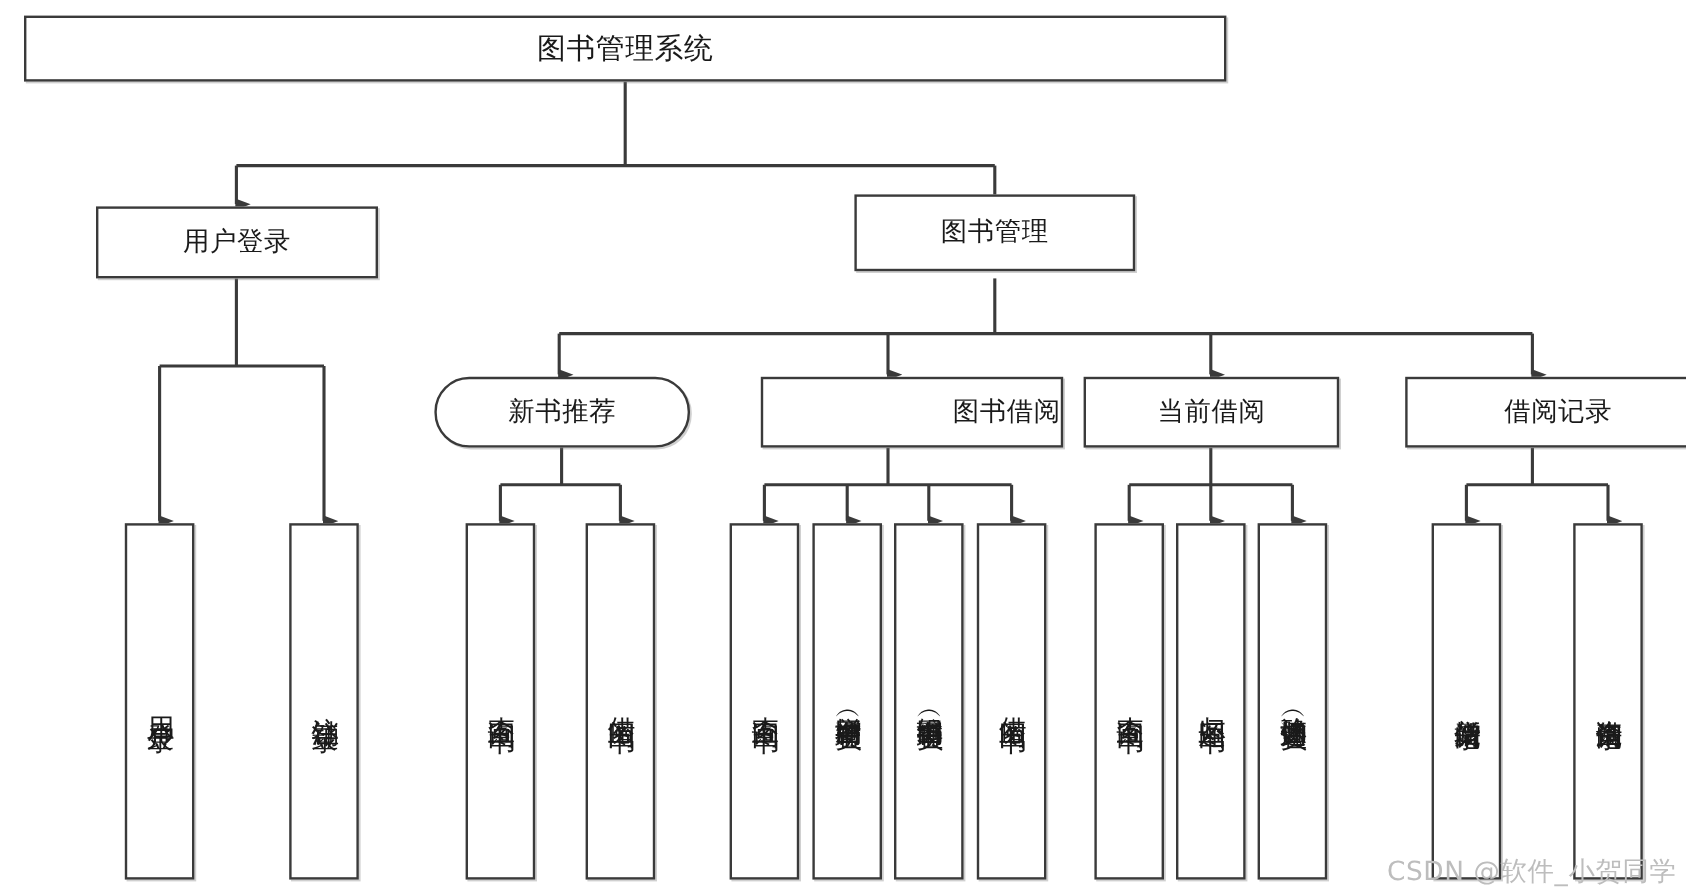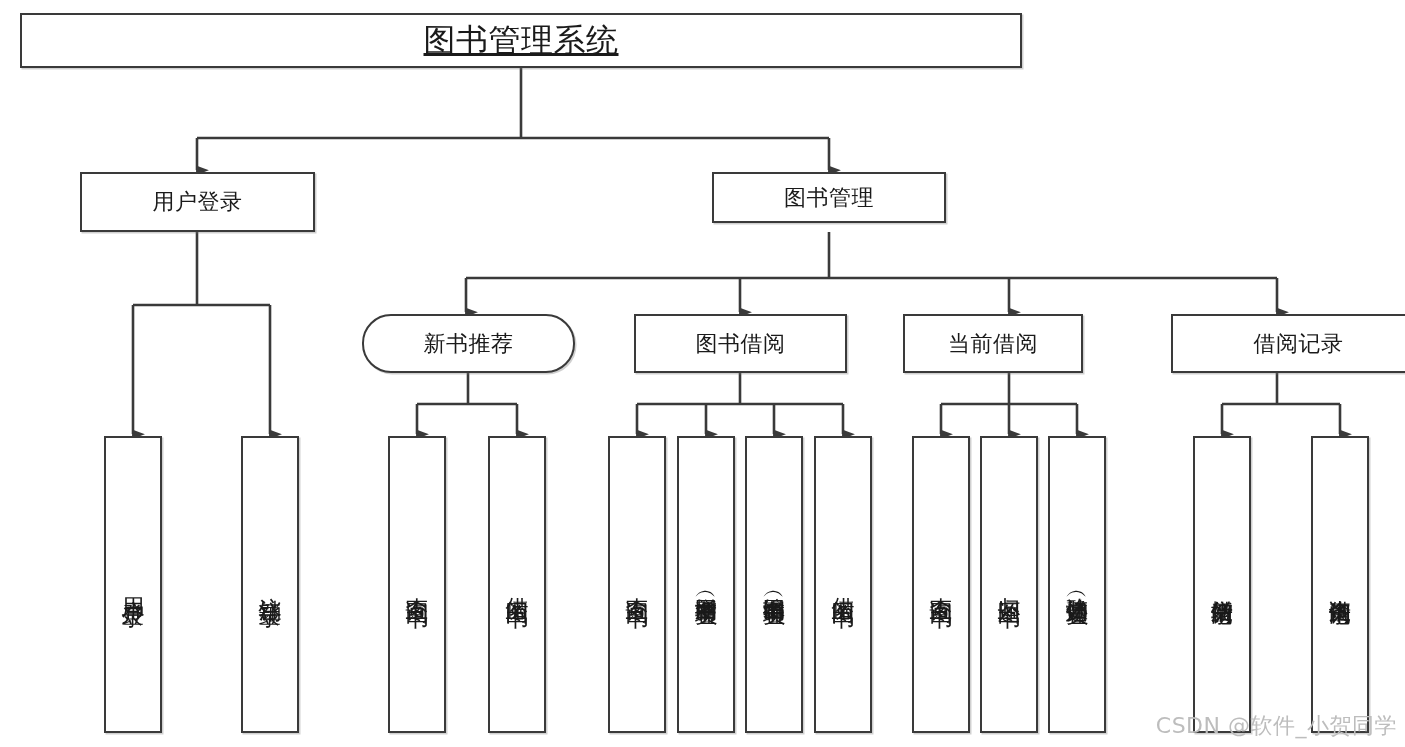--- a/index.html
+++ b/index.html
@@ -24,21 +24,21 @@
     color:#1a1a1a;
     box-shadow:1.5px 1.5px 0 rgba(120,120,120,0.35);
   }
   .node .lbl{
     display:block;
     text-align:center;
     letter-spacing:0.5px;
     line-height:1.05;
   }
   
-  .root{ font-size:32px;text-decoration:underline; }
+  .root{ font-size:24px; }
   
   .h-node{ font-size:22px; }
   
   .leaf .lbl{
     writing-mode:vertical-rl;
     text-orientation:upright;
     -webkit-writing-mode:vertical-rl;
     font-size:23px;
     line-height:1.0;
     letter-spacing:3px;
@@ -114,33 +114,33 @@
   </svg>
 
   <div class="node root" style="left:20px;top:13px;width:1002px;height:55px;">
     <span class="lbl">图书管理系统</span>
   </div>
 
   <div class="node h-node" style="left:80px;top:172px;width:235px;height:60px;">
     <span class="lbl">用户登录</span>
   </div>
 
-  <div class="node h-node" style="left:712px;top:172px;width:234px;height:51px;">
+  <div class="node h-node" style="left:712px;top:162px;width:234px;height:64px;">
     <span class="lbl">图书管理</span>
   </div>
 
   <div class="node h-node" style="left:362px;top:314px;width:213px;height:59px;border-radius:29px;">
     <span class="lbl">新书推荐</span>
   </div>
 
-  <div class="node h-node" style="left:634px;top:314px;width:213px;height:59px;">
+  <div class="node h-node" style="left:634px;top:314px;width:252px;height:59px;justify-content:flex-end;">
     <span class="lbl">图书借阅</span>
   </div>
 
-  <div class="node h-node" style="left:903px;top:314px;width:180px;height:59px;">
+  <div class="node h-node" style="left:903px;top:314px;width:213px;height:59px;">
     <span class="lbl">当前借阅</span>
   </div>
 
   <div class="node h-node" style="left:1171px;top:314px;width:255px;height:59px;">
     <span class="lbl">借阅记录</span>
   </div>
 
   <div class="node leaf" style="left:104px;top:436px;width:58px;height:297px;">
     <span class="lbl">用户登录</span>
   </div>

